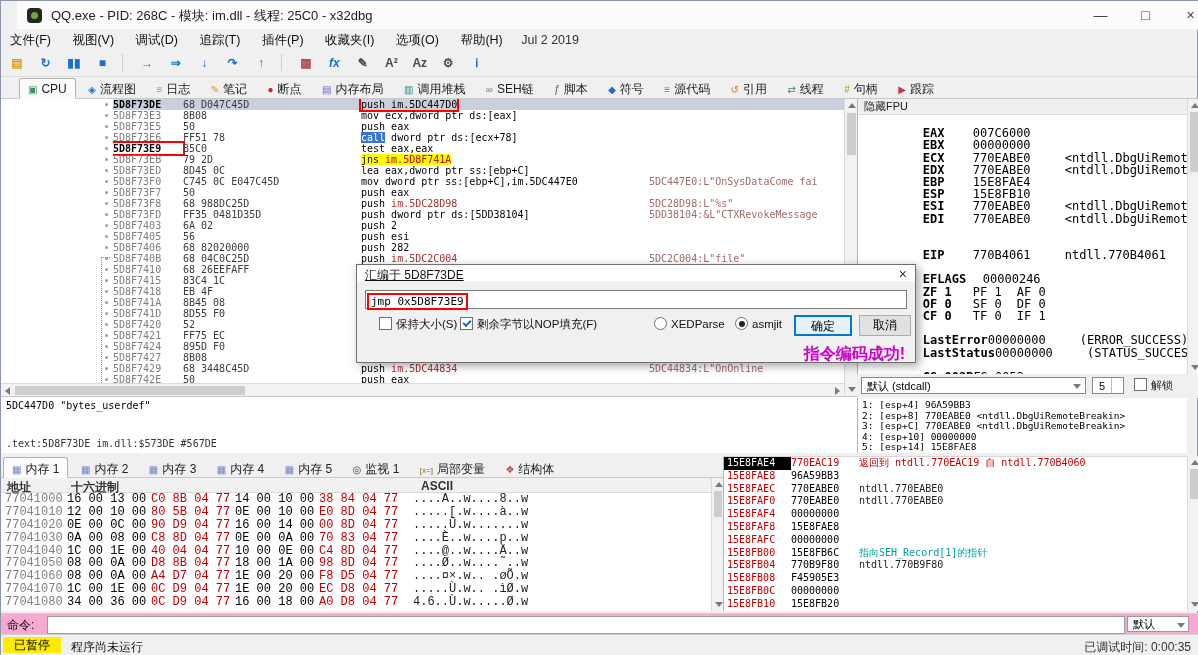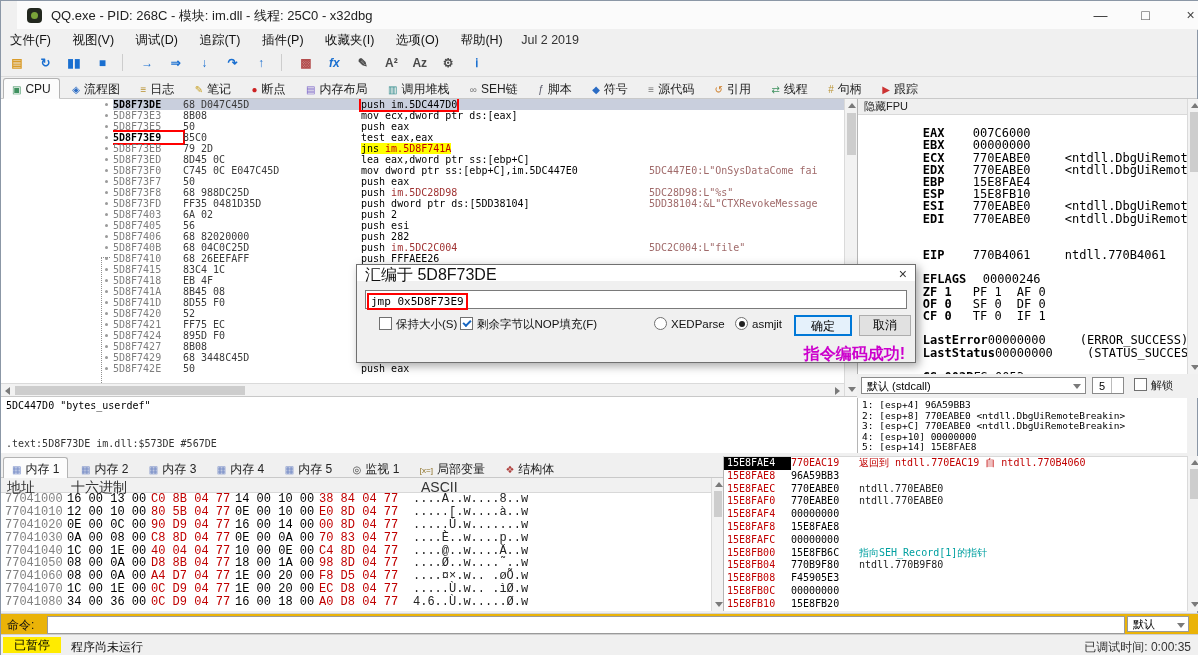--- a/index.html
+++ b/index.html
@@ -20,21 +20,21 @@
   .menuitem{display:inline-block;padding:3px 9px 0 9px;}
   #menudate{display:inline-block;padding:3px 6px 0 6px;color:#333;}
 
   
   #toolbar{position:absolute;left:0;top:50px;width:100%;height:26px;background:#f0f0f0;border-bottom:1px solid #dcdcdc;padding-left:4px;box-sizing:border-box;}
   .tbi{display:inline-block;min-width:22px;height:20px;margin:2px 1px;text-align:center;line-height:20px;font-size:12px;font-weight:bold;}
   .tbsep{display:inline-block;width:5px;height:17px;border-left:1px solid #cdcdcd;margin:0 3px;vertical-align:middle;}
   .gold{color:#d99c2b}.blue{color:#1a6fd0}.red{color:#b34d4d}.dark{color:#4a4a4a}.it{font-style:italic}
 
   
-  #tabbar{position:absolute;left:0;top:76px;width:100%;height:22px;background:#f0f0f0;border-bottom:1px solid #c9c9c9;padding-left:2px;box-sizing:border-box;white-space:nowrap;}
+  #tabbar{position:absolute;left:0;top:76px;width:100%;height:22px;background:#f0f0f0;border-bottom:1px solid #c9c9c9;padding-left:18px;box-sizing:border-box;white-space:nowrap;}
   .tab{display:inline-block;padding:3px 8px 2px 8px;font-size:12px;color:#222;position:relative;top:1px;}
   .tab.active{background:#fcfcfc;border:1px solid #b3b3b3;border-bottom:1px solid #fcfcfc;border-radius:3px 3px 0 0;}
   .ticon{display:inline-block;margin-right:4px;font-size:10px;}
   .ic0{color:#3f915f}.ic1{color:#2b6cc4}.ic2{color:#b8912f}.ic3{color:#c9a227}.ic4{color:#cc2222}
   .ic5{color:#7a62c8}.ic6{color:#2e8b8b}.ic7{color:#808080}.ic8{color:#556}.ic9{color:#2b6cc4}
   .ic10{color:#777}.ic11{color:#cc7a22}.ic12{color:#3f915f}.ic13{color:#b8912f}.ic14{color:#cc3333}
 
   
   #disasm{position:absolute;left:0;top:98px;width:843px;height:284px;background:#fff;overflow:hidden;}
   .drow{display:flex;height:11px;line-height:11px;font-size:10px;font-family:"DejaVu Sans Mono",monospace;white-space:pre;}
@@ -92,21 +92,21 @@
   .cbx.on:after{content:"";position:absolute;left:2px;top:2px;width:6px;height:3px;border-left:2px solid #1766c0;border-bottom:2px solid #1766c0;transform:rotate(-45deg);}
   #argsbox{position:absolute;left:856px;top:397px;width:330px;height:55px;background:#fff;border-left:1px solid #b5b5b5;box-sizing:border-box;padding:2px 0 0 4px;}
   .aline{height:10.6px;line-height:10.6px;font-size:9.5px;font-family:"DejaVu Sans Mono",monospace;white-space:pre;}
 
   
   #btabs{position:absolute;left:0;top:455px;width:722px;height:22px;background:#f0f0f0;border-bottom:1px solid #c9c9c9;box-sizing:border-box;padding-left:2px;white-space:nowrap;}
   .bc0{color:#6f86c4}.bc1{color:#444}.bc2{color:#8a6d1f;font-size:8px}.bc3{color:#b0413e}
 
   
   #dump{position:absolute;left:0;top:477px;width:710px;height:133px;background:#fff;overflow:hidden;}
-  #dumphead{height:14px;background:#f1f1f1;border-bottom:1px solid #d8d8d8;font-size:14px;color:#333;position:relative;}
+  #dumphead{height:14px;background:#f1f1f1;border-bottom:1px solid #d8d8d8;font-size:12px;color:#333;position:relative;font-weight:bold;}
   #dh-addr{position:absolute;left:6px;top:1px;}
   #dh-hex{position:absolute;left:70px;top:1px;}
   #dh-ascii{position:absolute;left:420px;top:1px;}
   .mrow{display:flex;height:12.9px;line-height:12.9px;font-size:12px;font-family:Liberation Mono, monospace;white-space:pre;}
   .ma{width:62px;flex:none;color:#808080;padding-left:4px;}
   .mh{width:84px;flex:none;color:#000;}
   .mh.red{color:#c00000;}
   .masc{margin-left:10px;color:#222;}
   #dumpvscroll{left:710px;top:477px;width:12px;height:133px;}
 
@@ -116,35 +116,35 @@
   .sa{width:64px;flex:none;color:#c00000;padding-left:3px;}
   .sa.csp{background:#000;color:#fff;}
   .sv{width:68px;flex:none;color:#000;}
   .sv.ret{color:#c00000;}
   .sc{flex:1;color:#222;overflow:hidden;}
   .sc.ret{color:#c00000;}
   .sc.seh{color:#00a0a0;}
   #stackvscroll{left:1186px;top:455px;width:12px;height:155px;}
 
   
-  #cmdbar{position:absolute;left:0;top:612px;width:1198px;height:21px;background:#eab308;border-top:1px solid #d0d0d0;box-sizing:border-box;}
+  #cmdbar{position:absolute;left:0;top:612px;width:1198px;height:21px;background:#f9a8d4;border-top:1px solid #d0d0d0;box-sizing:border-box;}
   #cmdlabel{position:absolute;left:6px;top:3px;font-size:12px;color:#111;}
   #cmdinput{position:absolute;left:46px;top:2px;width:1072px;height:14px;border:1px solid #9a9a9a;background:#fff;font-size:11px;}
   #cmdcombo{position:absolute;left:1126px;top:2px;width:62px;height:16px;background:#fff;border:1px solid #9a9a9a;font-size:11px;line-height:15px;padding-left:5px;box-sizing:border-box;}
   #cmdcombo .tri.down{left:auto;right:3px;top:6px;border-left-width:4px;border-right-width:4px;border-top-width:5px;}
 
   
   #statusbar{position:absolute;left:0;top:633px;width:1198px;height:22px;background:#f0f0f0;border-top:1px solid #cfcfcf;box-sizing:border-box;}
   #statebadge{position:absolute;left:2px;top:2px;height:16px;line-height:16px;padding:0 11px;background:#ffeb00;color:#000;font-size:12px;}
   #statusmsg{position:absolute;left:70px;top:4px;font-size:12px;color:#111;}
   #statustime{position:absolute;right:8px;top:4px;font-size:12px;color:#333;}
 
   
   #dialog{position:absolute;left:355px;top:263px;width:560px;height:99px;background:#f0f0f0;border:1px solid #707070;box-shadow:3px 3px 9px rgba(0,0,0,.35);z-index:40;box-sizing:border-box;}
-  #dtitle{height:16px;background:#ffffff;font-size:16px;color:#111;line-height:20px;padding-left:8px;}
+  #dtitle{height:16px;background:#ffffff;font-size:12px;color:#111;line-height:20px;padding-left:8px;text-decoration:underline;}
   #dclose{position:absolute;right:8px;top:1px;font-size:14px;color:#333;}
   #dinput{position:absolute;left:8px;top:25px;width:542px;height:19px;background:#fff;border:1px solid #7a7a7a;box-sizing:border-box;line-height:17px;}
   #dinputtext{font-family:"DejaVu Sans Mono",monospace;font-size:11px;margin-left:3px;padding:0 2px;outline:2px solid #ff0000;}
   .dctrl{position:absolute;top:52px;font-size:11.5px;color:#111;}
   .rad{display:inline-block;width:11px;height:11px;border:1px solid #707070;border-radius:50%;background:#fff;vertical-align:-2px;margin-right:4px;position:relative;}
   .rad.on:after{content:"";position:absolute;left:2.5px;top:2.5px;width:6px;height:6px;border-radius:50%;background:#222;}
   .dbtn{position:absolute;top:50px;height:21px;font-size:12px;text-align:center;line-height:19px;box-sizing:border-box;}
   #btn-ok{left:437px;width:58px;border:2px solid #0078d7;background:#e5f1fb;}
   #btn-cancel{left:502px;width:52px;border:1px solid #adadad;background:#e1e1e1;}
   #dstatus{position:absolute;right:10px;top:79px;font-size:16px;font-weight:bold;color:#cc00cc;}
@@ -232,20 +232,27 @@
       </div>
         <div class="drow">
         <span class="gut"><i class="dot"></i></span>
         <span class="daddr">5D8F73E5</span>
         <span class="dbytes">50</span>
         <span class="dinstr"><span><span class="dmn">push</span><span class="drest"> eax</span></span></span>
         <span class="dcmt"></span>
       </div>
         <div class="drow">
         <span class="gut"><i class="dot"></i></span>
+        <span class="daddr">5D8F73E6</span>
+        <span class="dbytes">FF51 78</span>
+        <span class="dinstr"><span><span class="dmn mcall">call</span><span class="drest"> dword ptr ds:[ecx+78]</span></span></span>
+        <span class="dcmt"></span>
+      </div>
+        <div class="drow">
+        <span class="gut"><i class="dot"></i></span>
         <span class="daddr redbox cur">5D8F73E9</span>
         <span class="dbytes">85C0</span>
         <span class="dinstr"><span><span class="dmn">test</span><span class="drest"> eax,eax</span></span></span>
         <span class="dcmt"></span>
       </div>
         <div class="drow">
         <span class="gut"><i class="dot"></i></span>
         <span class="daddr">5D8F73EB</span>
         <span class="dbytes">79 2D</span>
         <span class="dinstr"><span><span class="dmn mjcc">jns</span><span class="drest rjcc"> im.5D8F741A</span></span></span>

